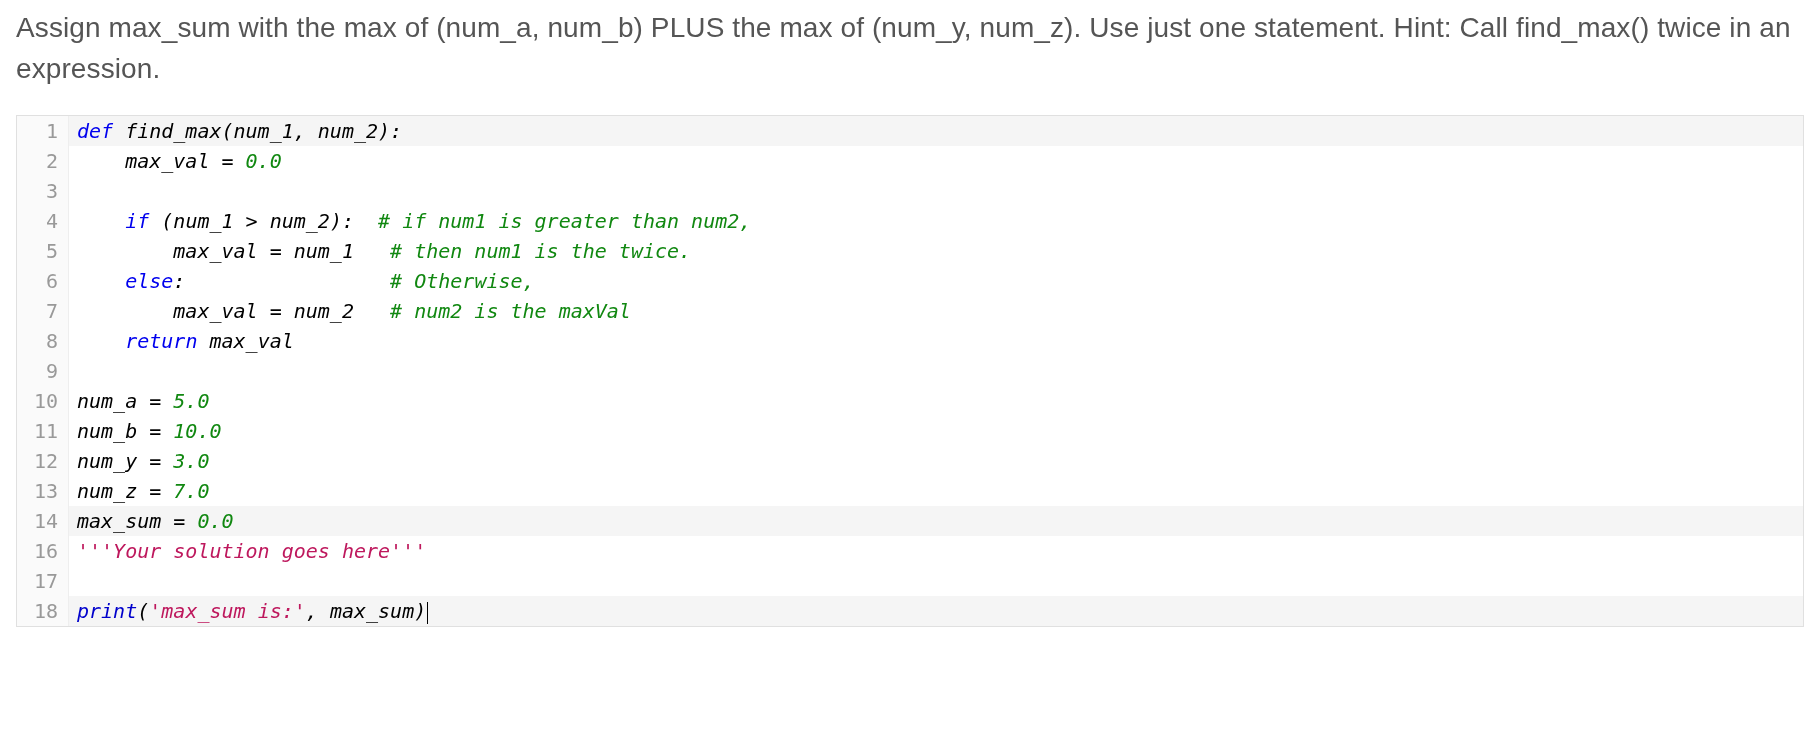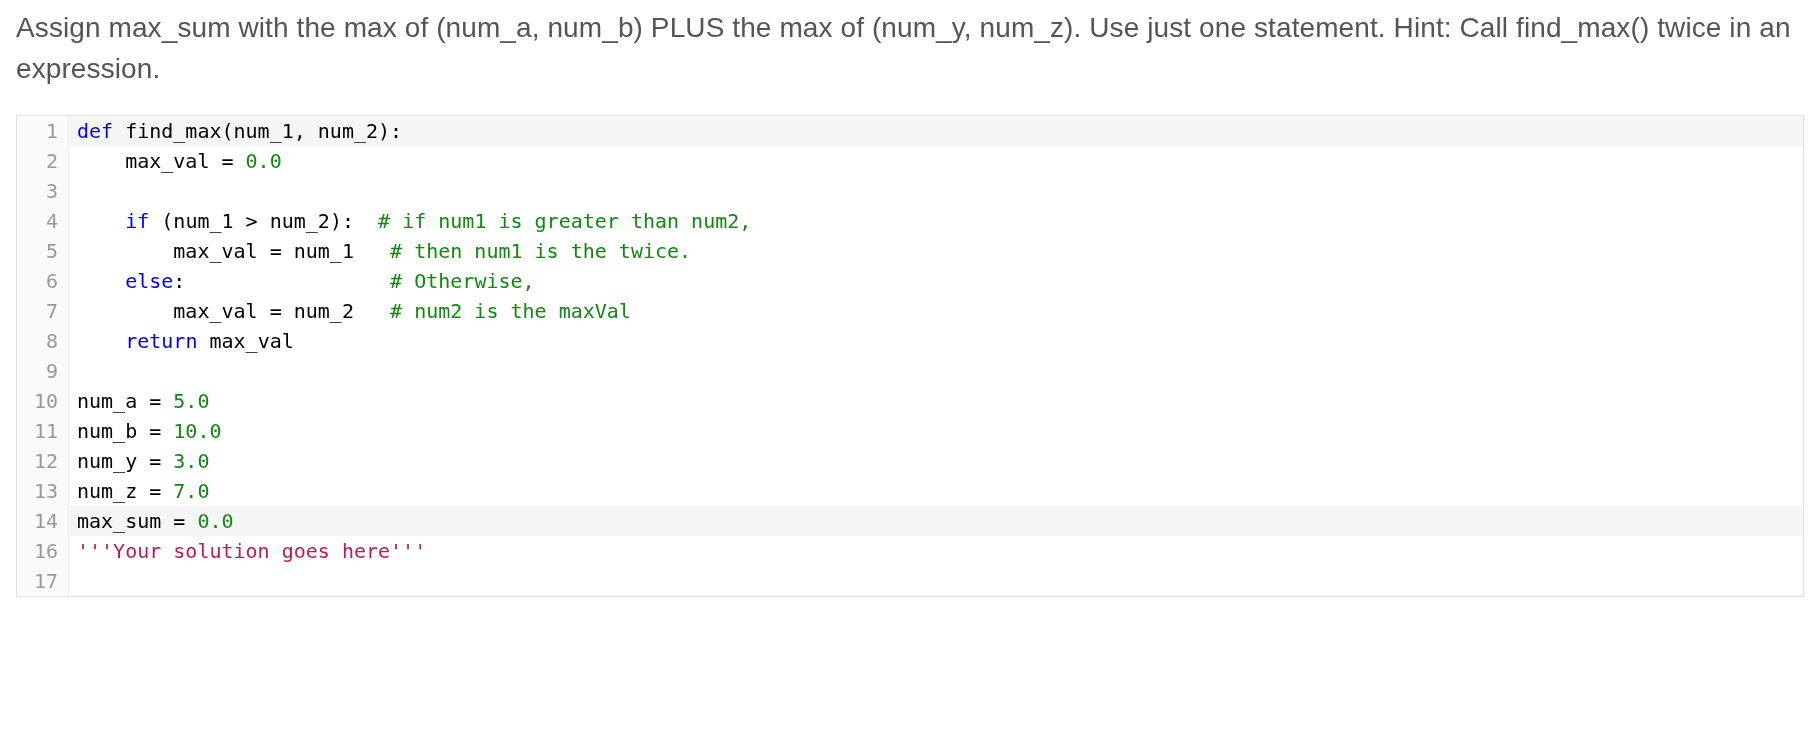--- a/index.html
+++ b/index.html
@@ -46,20 +46,21 @@
       color: #999;
       font-family: "Consolas", "Monaco", "Menlo", monospace;
       background: #fafafa;
       border-right: 1px solid #eee;
       flex-shrink: 0;
       user-select: none;
     }
     .code-content {
       padding-left: 8px;
       flex: 1;
+      font-style: italic;
     }
     .kw { color: #0000ee; }
     .plain { color: #000; }
     .num { color: #118811; }
     .comment { color: #118811; text-align: center; }
     .str { color: #be185d; }
     .builtin { color: #0000cc; }
     .cursor {
       display: inline-block;
       width: 1px;
@@ -84,13 +85,14 @@
     <div class="code-line"><div class="gutter">7</div><div class="code-content"><span class="plain">        max_val = num_2   </span><span class="comment"># num2 is the maxVal</span></div></div>
     <div class="code-line"><div class="gutter">8</div><div class="code-content"><span class="plain">    </span><span class="kw">return</span><span class="plain"> max_val</span></div></div>
     <div class="code-line"><div class="gutter">9</div><div class="code-content"></div></div>
     <div class="code-line"><div class="gutter">10</div><div class="code-content"><span class="plain">num_a = </span><span class="num">5.0</span></div></div>
     <div class="code-line"><div class="gutter">11</div><div class="code-content"><span class="plain">num_b = </span><span class="num">10.0</span></div></div>
     <div class="code-line"><div class="gutter">12</div><div class="code-content"><span class="plain">num_y = </span><span class="num">3.0</span></div></div>
     <div class="code-line"><div class="gutter">13</div><div class="code-content"><span class="plain">num_z = </span><span class="num">7.0</span></div></div>
     <div class="code-line highlighted"><div class="gutter">14</div><div class="code-content"><span class="plain">max_sum = </span><span class="num">0.0</span></div></div>
     <div class="code-line"><div class="gutter">16</div><div class="code-content"><span class="str">'''Your solution goes here'''</span></div></div>
     <div class="code-line"><div class="gutter">17</div><div class="code-content"></div></div>
+    <div class="code-line highlighted"><div class="gutter">18</div><div class="code-content"><span class="builtin">print</span><span class="plain">(</span><span class="str">'max_sum is:'</span><span class="plain">, max_sum)</span><span class="cursor"></span></div></div>
   </div>
 
 </body></html>

